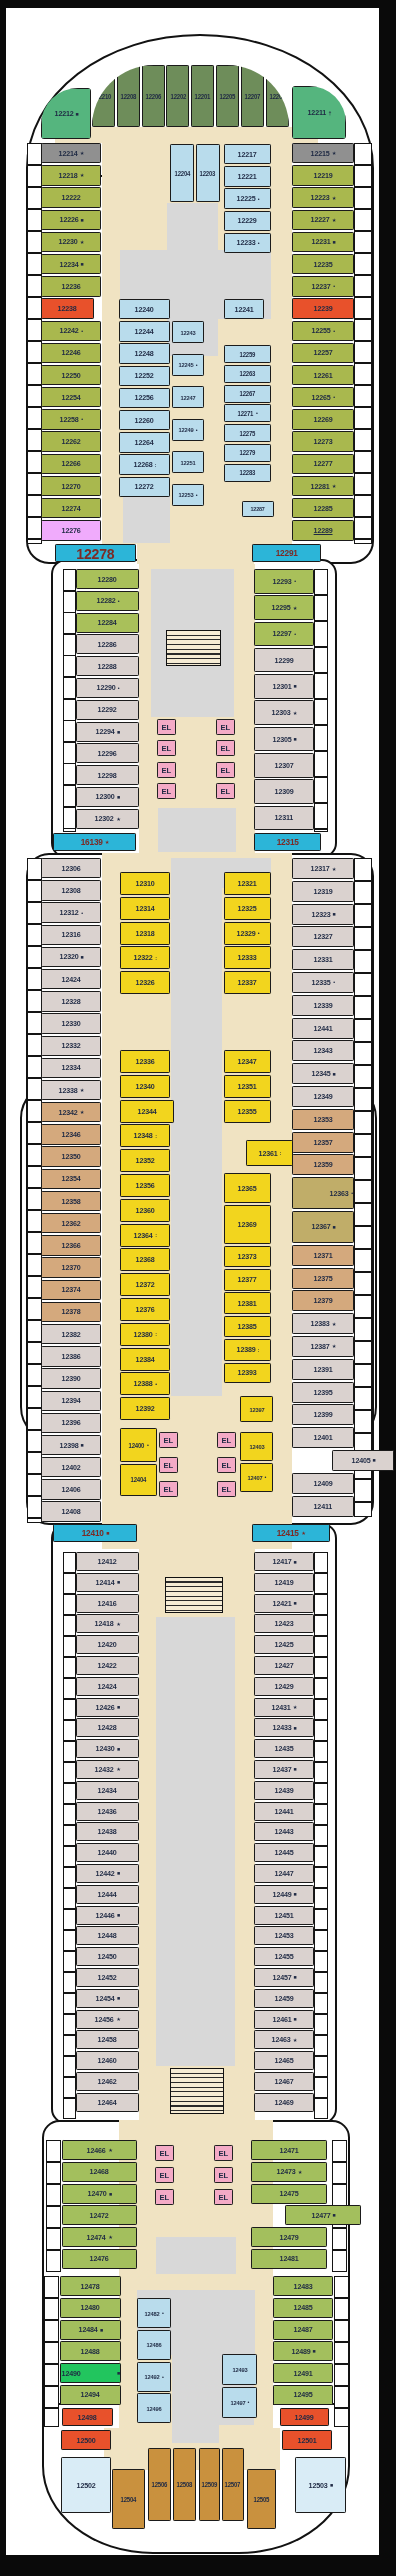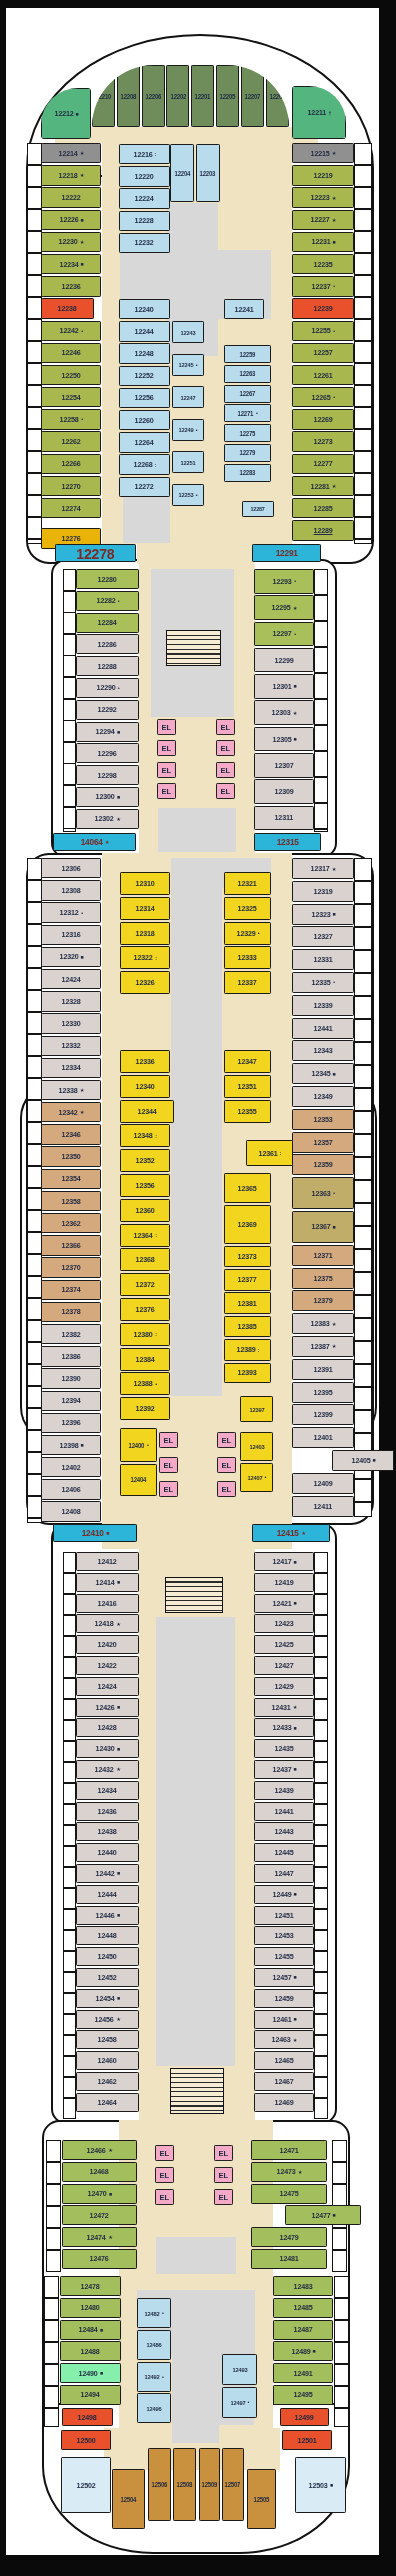--- a/index.html
+++ b/index.html
@@ -173,21 +173,21 @@
       </div>
       <div class="cab" style="background: rgb(169, 184, 78); width: 60px; height: 20.4px;">
         <span class="num">12266</span>
       </div>
       <div class="cab" style="background: rgb(169, 184, 78); width: 60px; height: 20.4px;">
         <span class="num">12270</span>
       </div>
       <div class="cab" style="background: rgb(169, 184, 78); width: 60px; height: 20.4px;">
         <span class="num">12274</span>
       </div>
-      <div class="cab" style="background: #eab308; width: 60px; height: 20.4px; margin-top: 8px;">
+      <div class="cab" style="background: #f0abfc; width: 60px; height: 20.4px;">
         <span class="num">12276</span>
       </div>
     </div>
     <div class="col" style="left: 292px; top: 143px; gap: 1.8px;">
       <div class="cab" style="background: rgb(144, 144, 144); width: 62px; height: 20.4px;">
         <span class="num">12215</span>
         <span class="mk">★</span>
       </div>
       <div class="cab" style="background: rgb(169, 184, 78); width: 62px; height: 20.4px;">
         <span class="num">12219</span>
@@ -241,38 +241,20 @@
         <span class="num">12281</span>
         <span class="mk">★</span>
       </div>
       <div class="cab" style="background: rgb(169, 184, 78); width: 62px; height: 20.4px;">
         <span class="num">12285</span>
       </div>
       <div class="cab" style="background: rgb(169, 184, 78); width: 62px; height: 20.4px; text-decoration: underline;">
         <span class="num">12289</span>
       </div>
     </div>
-    <div class="col" style="left: 119px; top: 144px; gap: 1.8px;">
-      <div class="cab" style="background: rgb(185, 220, 236); width: 51px; height: 20.4px;">
-        <span class="num">12216</span>
-        <span class="mk">:</span>
-      </div>
-      <div class="cab" style="background: rgb(185, 220, 236); width: 51px; height: 20.4px;">
-        <span class="num">12220</span>
-      </div>
-      <div class="cab" style="background: rgb(185, 220, 236); width: 51px; height: 20.4px;">
-        <span class="num">12224</span>
-      </div>
-      <div class="cab" style="background: rgb(185, 220, 236); width: 51px; height: 20.4px;">
-        <span class="num">12228</span>
-      </div>
-      <div class="cab" style="background: rgb(185, 220, 236); width: 51px; height: 20.4px;">
-        <span class="num">12232</span>
-      </div>
-    </div>
     <div class="col" style="left: 119px; top: 299px; gap: 1.8px;">
       <div class="cab" style="background: rgb(185, 220, 236); width: 51px; height: 20.4px;">
         <span class="num">12240</span>
       </div>
       <div class="cab" style="background: rgb(185, 220, 236); width: 51px; height: 20.4px;">
         <span class="num">12244</span>
       </div>
       <div class="cab" style="background: rgb(185, 220, 236); width: 51px; height: 20.4px;">
         <span class="num">12248</span>
       </div>
@@ -320,20 +302,39 @@
         <span class="mk">•</span>
       </div>
       <div class="cab" style="background: rgb(185, 220, 236); width: 31.5px; height: 22px; font-size: 6.1px;">
         <span class="num">12251</span>
       </div>
       <div class="cab" style="background: rgb(185, 220, 236); width: 31.5px; height: 22px; font-size: 6.1px;">
         <span class="num">12253</span>
         <span class="mk">•</span>
       </div>
     </div>
+    <div class="col" style="left: 224px; top: 144px; gap: 1.8px;">
+      <div class="cab" style="background: rgb(185, 220, 236); width: 47px; height: 20.4px;">
+        <span class="num">12217</span>
+      </div>
+      <div class="cab" style="background: rgb(185, 220, 236); width: 47px; height: 20.4px;">
+        <span class="num">12221</span>
+      </div>
+      <div class="cab" style="background: rgb(185, 220, 236); width: 47px; height: 20.4px;">
+        <span class="num">12225</span>
+        <span class="mk">•</span>
+      </div>
+      <div class="cab" style="background: rgb(185, 220, 236); width: 47px; height: 20.4px;">
+        <span class="num">12229</span>
+      </div>
+      <div class="cab" style="background: rgb(185, 220, 236); width: 47px; height: 20.4px;">
+        <span class="num">12233</span>
+        <span class="mk">•</span>
+      </div>
+    </div>
     <div class="col" style="left: 224px; top: 299px; gap: 1.8px;">
       <div class="cab" style="background: rgb(185, 220, 236); width: 40px; height: 20.4px;">
         <span class="num">12241</span>
       </div>
     </div>
     <div class="col" style="left: 224px; top: 345px; gap: 1.8px;">
       <div class="cab" style="background: rgb(185, 220, 236); width: 47px; height: 18px; font-size: 6.4px;">
         <span class="num">12259</span>
       </div>
       <div class="cab" style="background: rgb(185, 220, 236); width: 47px; height: 18px; font-size: 6.4px;">
@@ -447,21 +448,21 @@
       </div>
       <div class="cab" style="background: rgb(218, 210, 207); width: 60px; height: 24.5px;">
         <span class="num">12309</span>
       </div>
       <div class="cab" style="background: rgb(218, 210, 207); width: 60px; height: 24.5px;">
         <span class="num">12311</span>
       </div>
     </div>
     <div class="col" style="left: 53px; top: 833px; gap: 1.8px;">
       <div class="cab tealtx" style="background: rgb(44, 181, 216); width: 83px; height: 18px; font-size: 8.8px;">
-        <span class="num">14064</span>
+        <span class="num">16139</span>
         <span class="mk">★</span>
       </div>
     </div>
     <div class="col" style="left: 254px; top: 833px; gap: 1.8px;">
       <div class="cab tealtx" style="background: rgb(44, 181, 216); width: 67px; height: 18px; font-size: 8.8px;">
         <span class="num">12315</span>
       </div>
     </div>
     <div class="col" style="left: 41px; top: 858px; gap: 1.8px;">
       <div class="cab" style="background: rgb(218, 210, 207); width: 60px; height: 20.4px;">
@@ -600,21 +601,21 @@
       </div>
       <div class="cab" style="background: rgb(212, 169, 125); width: 62px; height: 21px;">
         <span class="num">12353</span>
       </div>
       <div class="cab" style="background: rgb(212, 169, 125); width: 62px; height: 21px;">
         <span class="num">12357</span>
       </div>
       <div class="cab" style="background: rgb(212, 169, 125); width: 62px; height: 21px;">
         <span class="num">12359</span>
       </div>
-      <div class="cab" style="background: rgb(192, 173, 105); width: 62px; height: 32px;">
+      <div class="cab" style="background: rgb(192, 173, 105); width: 62px; height: 32px; justify-content: flex-end;">
         <span class="num">12363</span>
         <span class="mk">•</span>
       </div>
       <div class="cab" style="background: rgb(192, 173, 105); width: 62px; height: 32px;">
         <span class="num">12367</span>
         <span class="mk">■</span>
       </div>
       <div class="cab" style="background: rgb(212, 169, 125); width: 62px; height: 21px;">
         <span class="num">12371</span>
       </div>
@@ -1057,21 +1058,21 @@
       <div class="cab" style="background: rgb(163, 191, 93); width: 61px; height: 20px;">
         <span class="num">12480</span>
       </div>
       <div class="cab" style="background: rgb(163, 191, 93); width: 61px; height: 20px;">
         <span class="num">12484</span>
         <span class="mk">■</span>
       </div>
       <div class="cab" style="background: rgb(163, 191, 93); width: 61px; height: 20px;">
         <span class="num">12488</span>
       </div>
-      <div class="cab" style="background: #86efac; width: 61px; height: 20px;">
+      <div class="cab" style="background: #22c55e; width: 61px; height: 20px; justify-content: space-between;">
         <span class="num">12490</span>
         <span class="mk">■</span>
       </div>
       <div class="cab" style="background: rgb(163, 191, 93); width: 61px; height: 20px;">
         <span class="num">12494</span>
       </div>
     </div>
     <div class="col" style="left: 273px; top: 2276px; gap: 1.8px;">
       <div class="cab" style="background: rgb(163, 191, 93); width: 60px; height: 20px;">
         <span class="num">12483</span>

